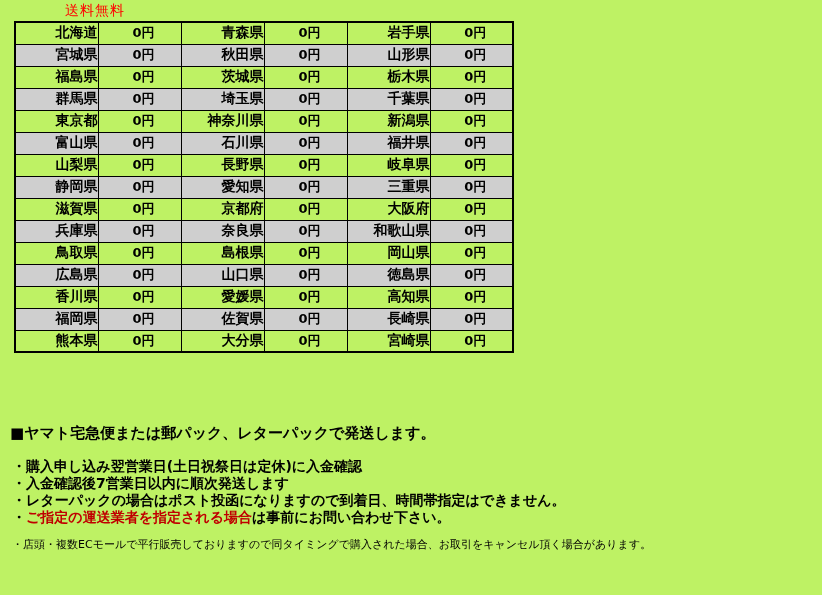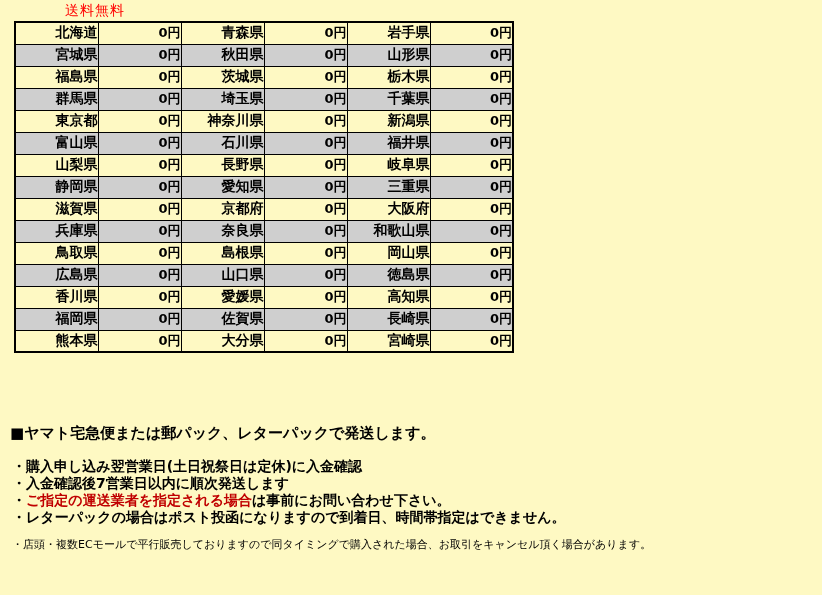--- a/index.html
+++ b/index.html
@@ -6,21 +6,21 @@
   html, body {
     margin: 0;
     padding: 0;
     background: #ffffff;
     font-family: "DejaVu Sans", sans-serif;
   }
   #canvas {
     position: relative;
     width: 822px;
     height: 595px;
-    background: #fef9c3;
+    background: #bef264;
     overflow: hidden;
   }
   .free-shipping {
     position: absolute;
     left: 65px;
     top: 2px;
     color: #ff0000;
     font-size: 14px;
     font-weight: normal;
     letter-spacing: 1px;
@@ -42,21 +42,21 @@
     color: #000000;
     padding: 0;
     overflow: hidden;
     white-space: nowrap;
   }
   table.fee-table td.pref {
     text-align: right;
     width: 83px;
   }
   table.fee-table td.fee {
-    text-align: right;
+    text-align: center;
     padding-left: 8px;
     width: 83px;
     font-size: 13px;
     margin-top: 32px;
   }
   table.fee-table tr:nth-child(even) td {
     background: #cfcfcf;
   }
   .shipping-heading {
     position: absolute;
@@ -218,19 +218,19 @@
           <td class="fee">0円</td>
         </tr>
       </tbody>
   </table>
 
   <div class="shipping-heading">■ヤマト宅急便または郵パック、レターパックで発送します。</div>
 
   <div class="notes">
       <div class="bullet-line"><span>・購入申し込み翌営業日(土日祝祭日は定休)に入金確認</span></div>
       <div class="bullet-line"><span>・入金確認後7営業日以内に順次発送します</span></div>
+      <div class="bullet-line"><span>・レターパックの場合はポスト投函になりますので到着日、時間帯指定はできません。</span></div>
       <div class="bullet-line"><span>・</span><span class="red-text">ご指定の運送業者を指定される場合</span><span>は事前にお問い合わせ下さい。</span></div>
-      <div class="bullet-line"><span>・レターパックの場合はポスト投函になりますので到着日、時間帯指定はできません。</span></div>
     </div>
 
   <div class="fine-print">・店頭・複数ECモールで平行販売しておりますので同タイミングで購入された場合、お取引をキャンセル頂く場合があります。</div>
 
 </div>
 
 </body></html>

